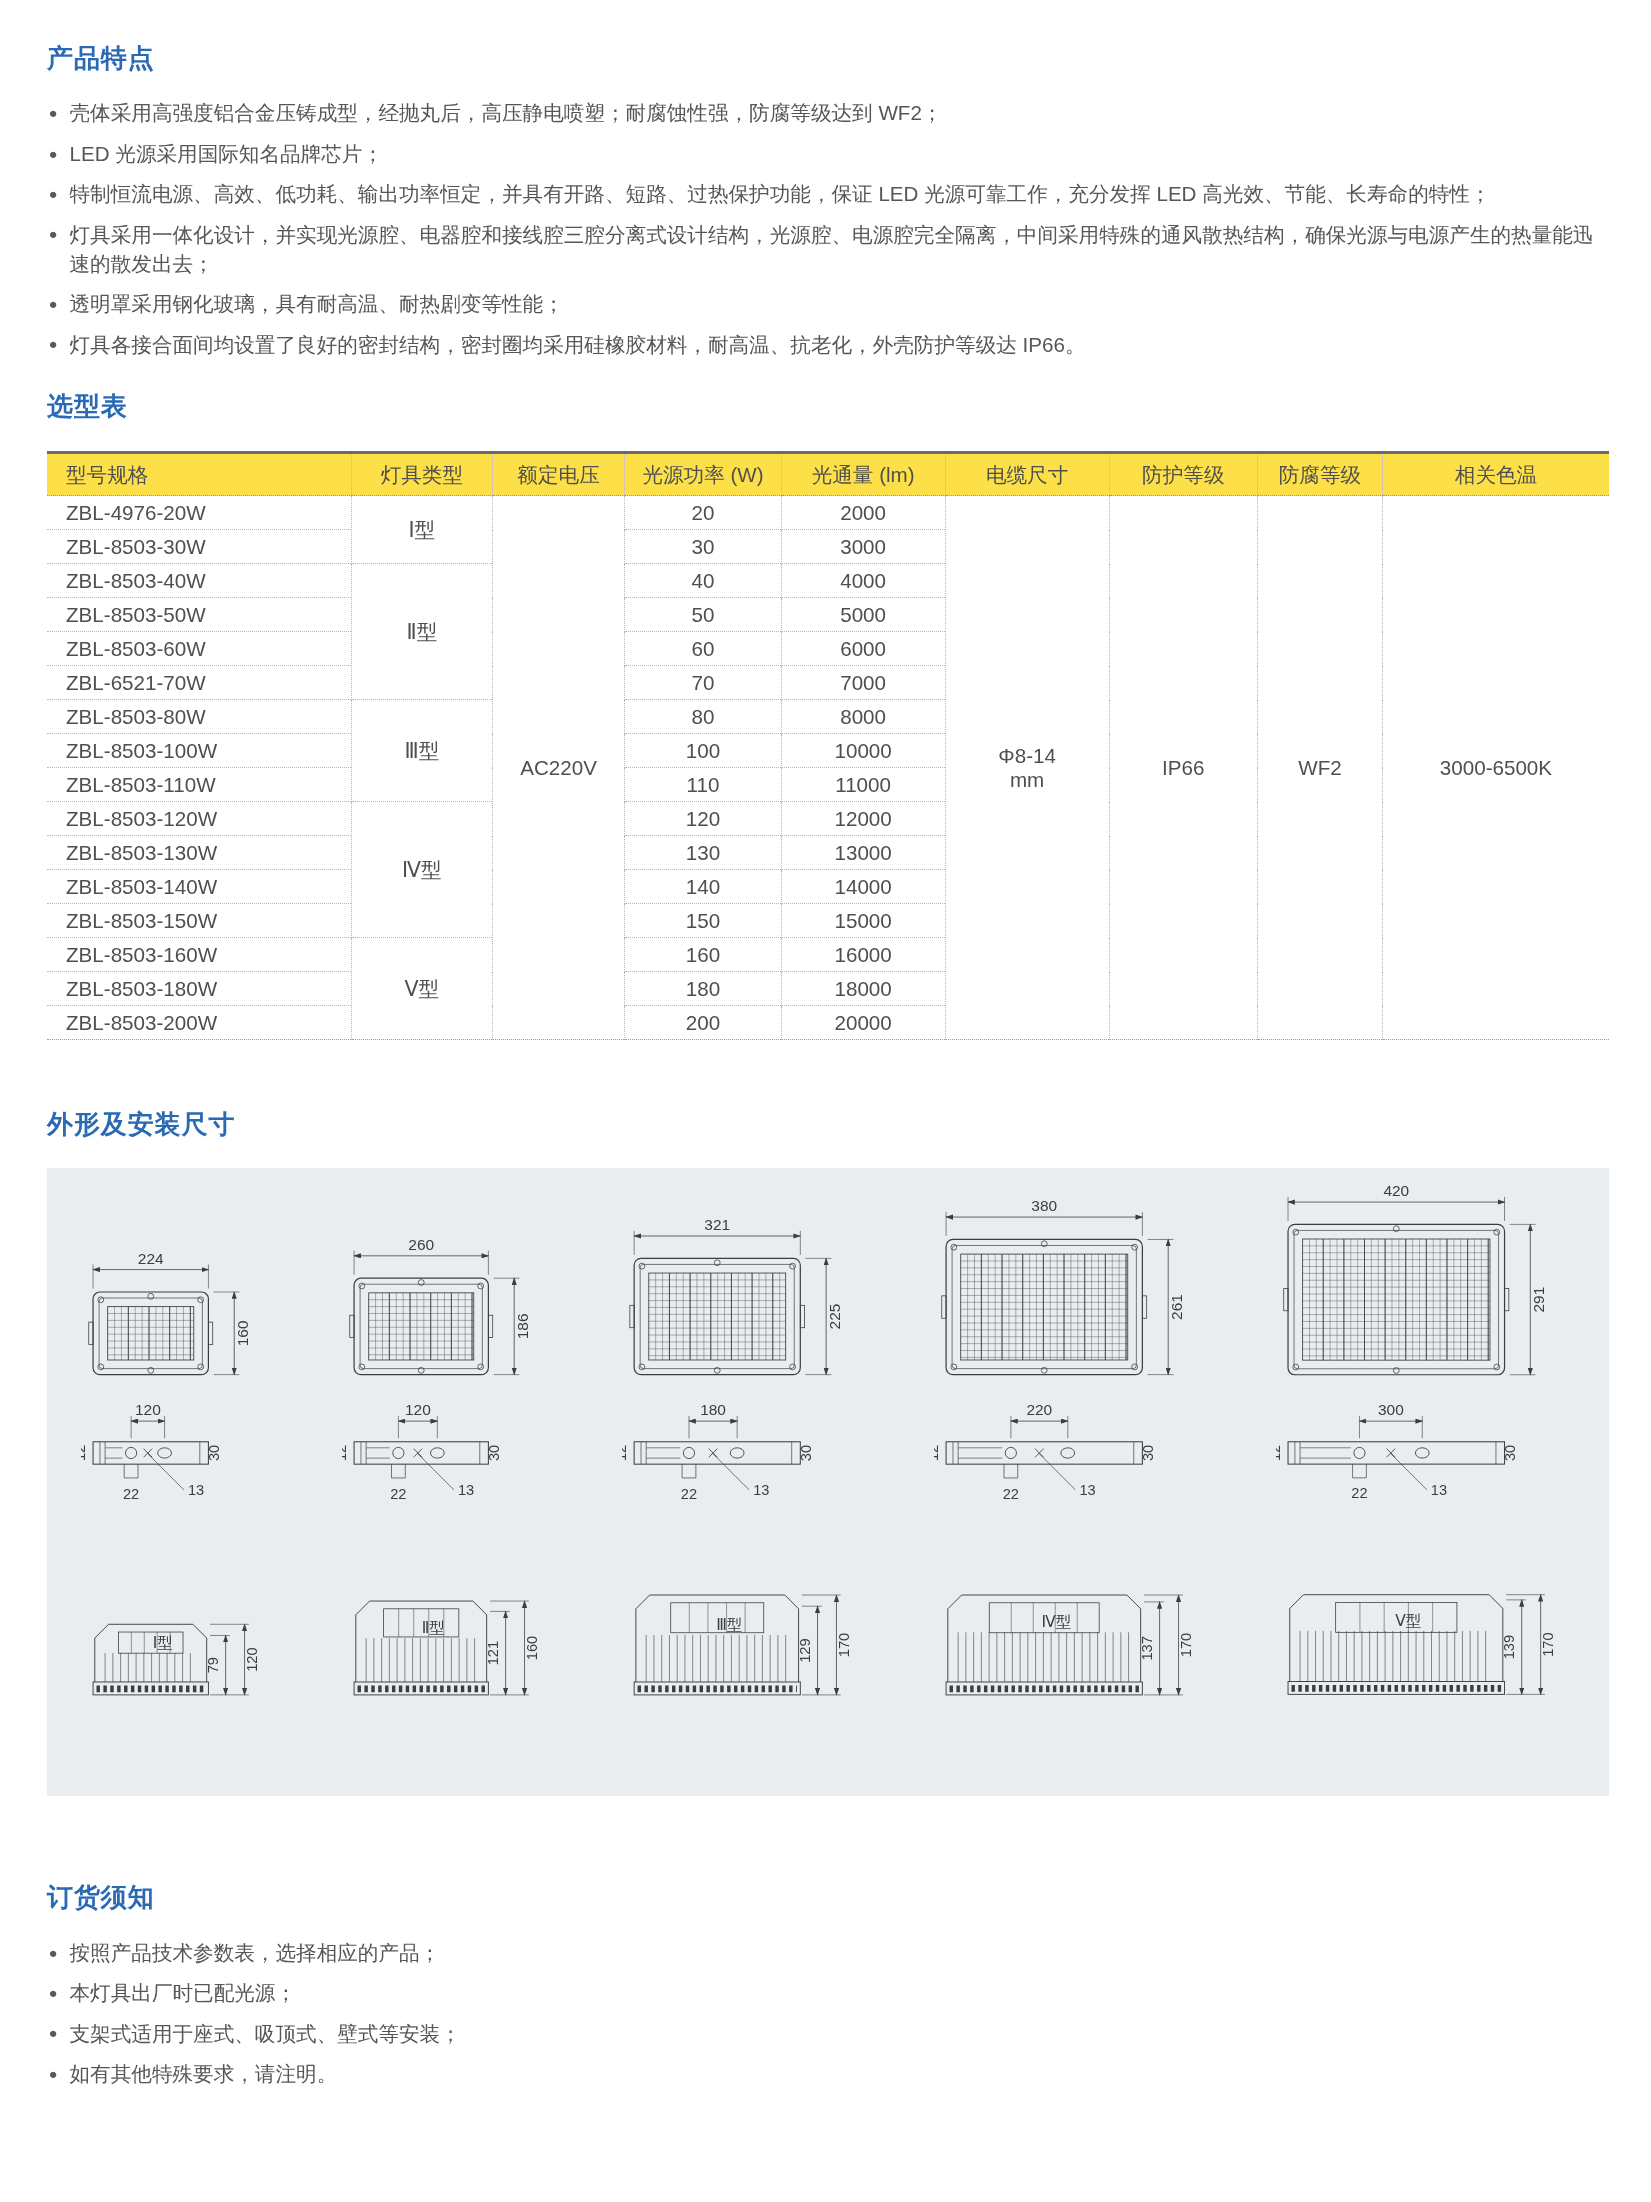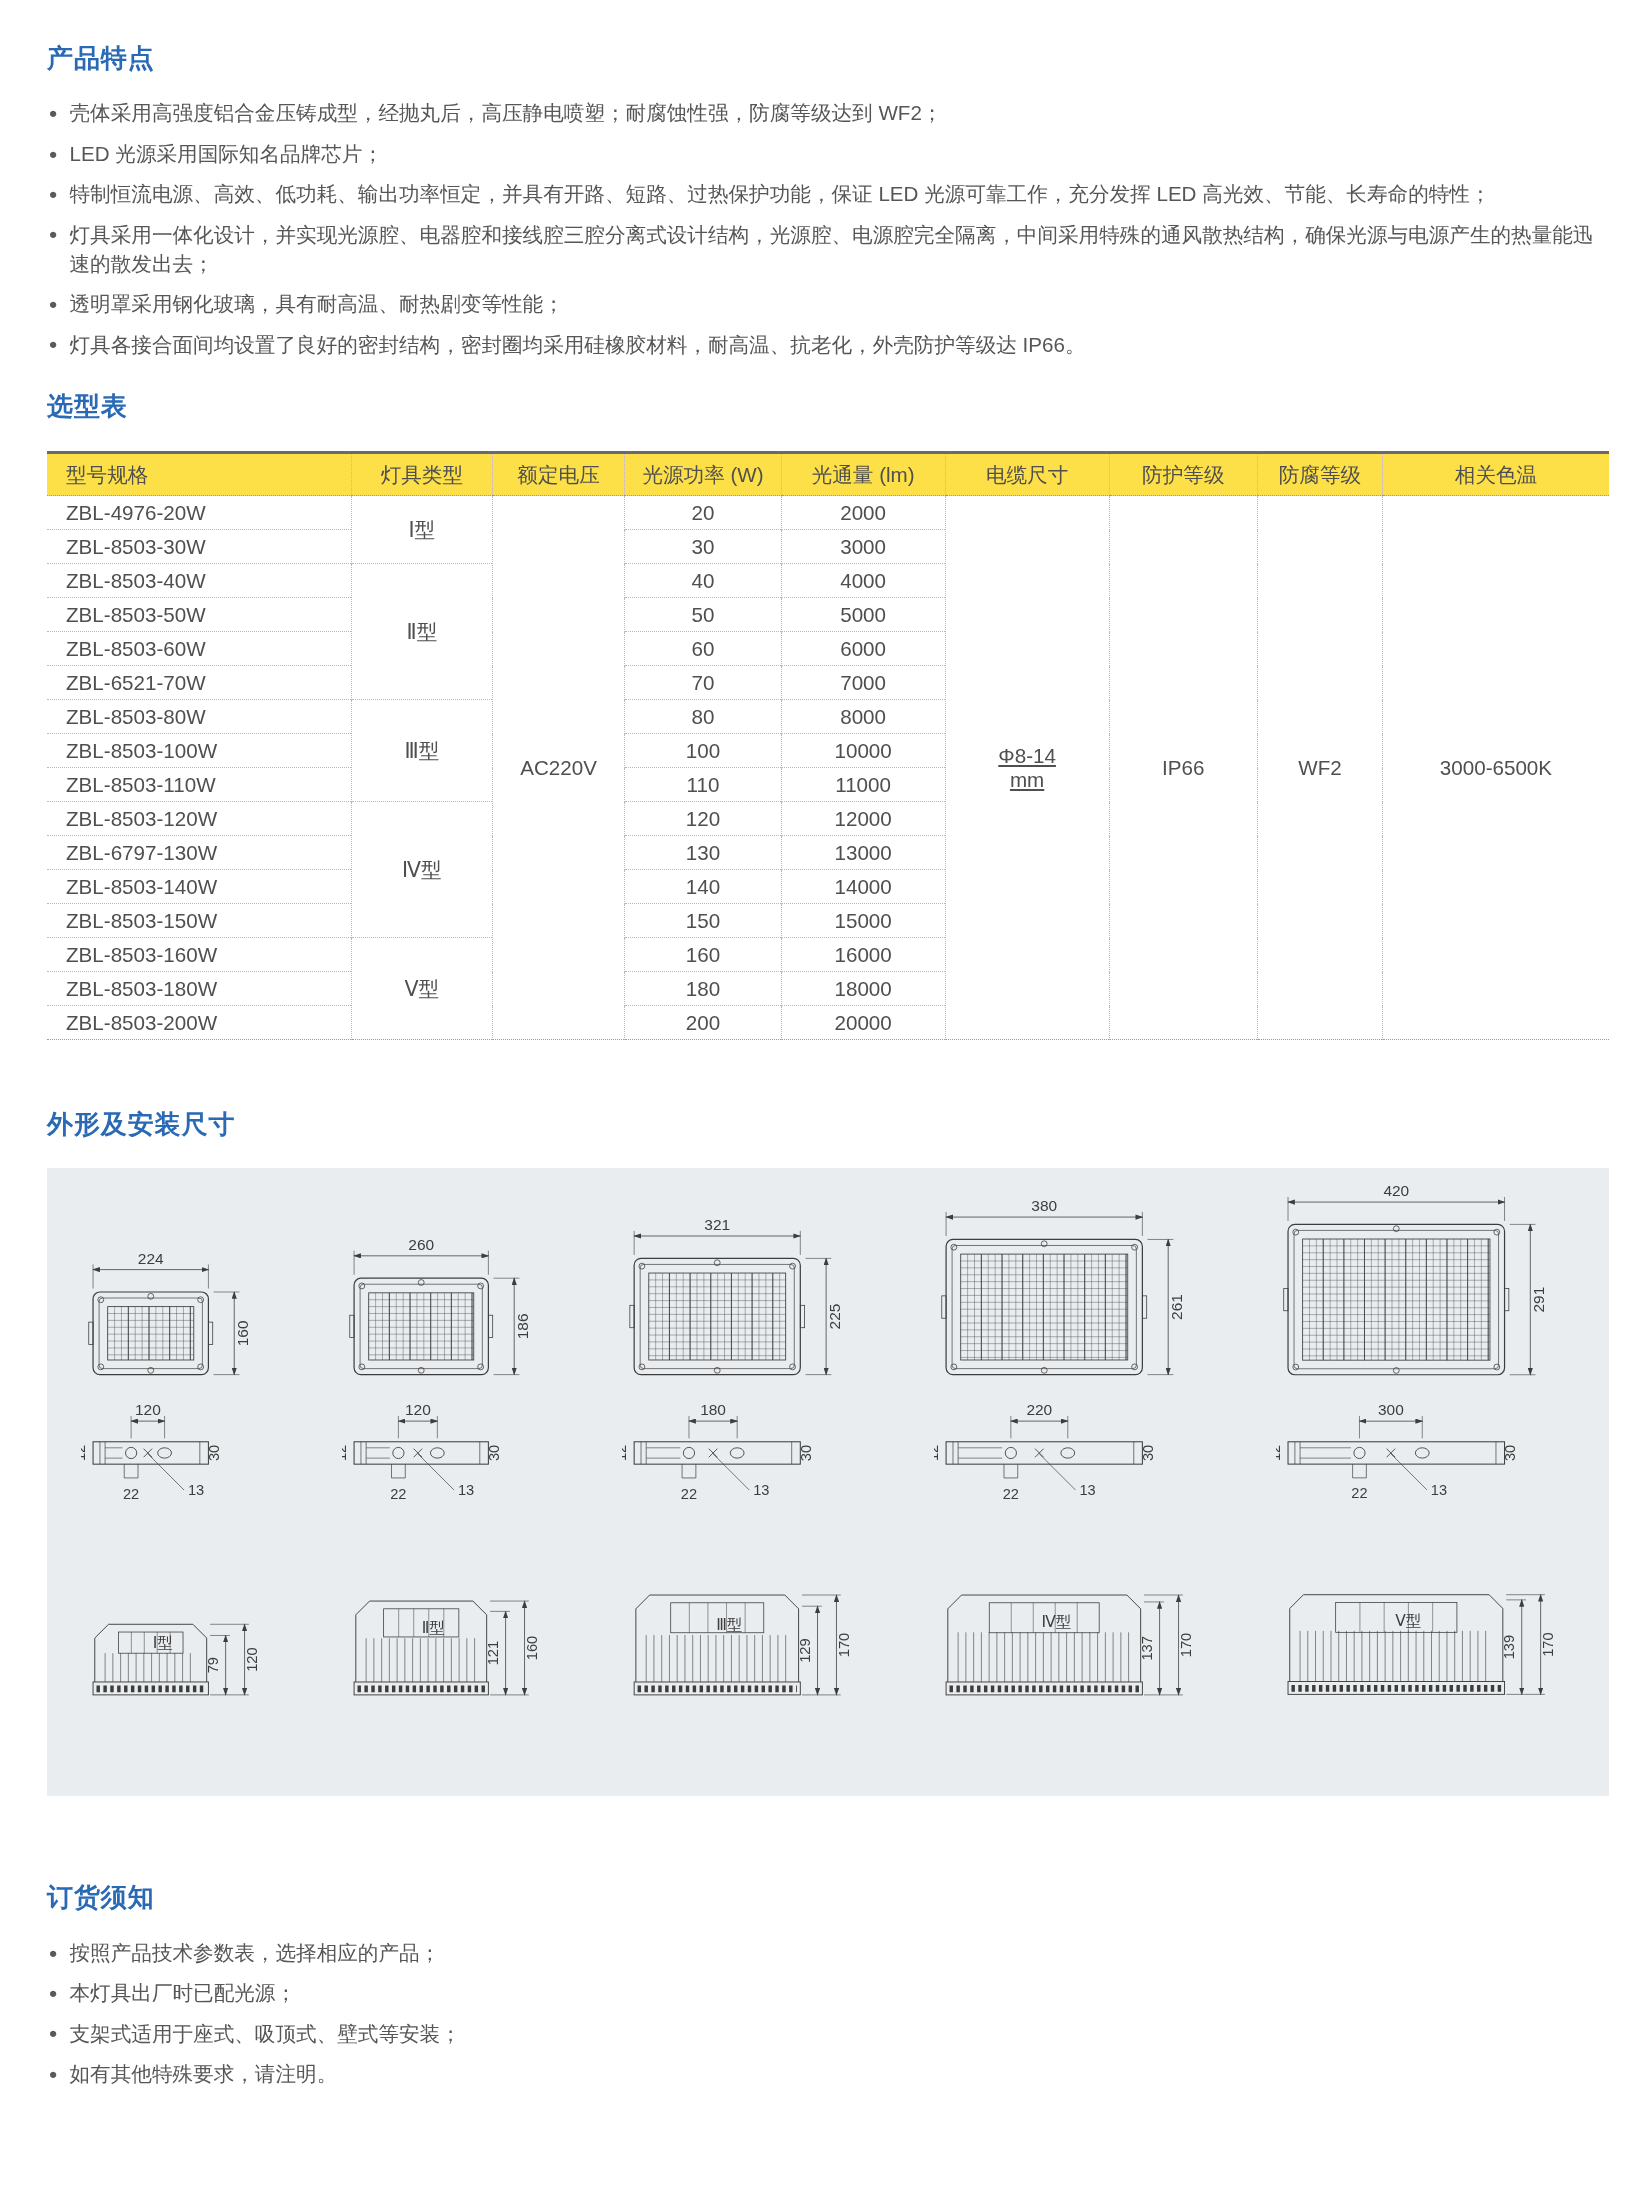--- a/index.html
+++ b/index.html
@@ -36,21 +36,21 @@
     height:41px;text-align:center;padding:0;
   }
   table.sel td{
     font-size:20.6px;color:#4f4f4f;height:33px;padding:0;text-align:center;
     border-top:0.9px dotted #b9b9b9;vertical-align:middle;line-height:1.15;
   }
   table.sel th.left,table.sel td.c-model{text-align:left;padding-left:19px;}
   table.sel th + th, table.sel td + td{border-left:0.9px dotted #b9b9b9;}
   table.sel thead th{border-left:0.9px dotted #c9b4a9;}
   table.sel thead th:first-child{border-left:none;}
-  td.c-cable{white-space:pre-line;text-decoration:underline;}
+  td.c-cable{white-space:pre-line;}
   .tbl-note{font-size:20.6px;color:#565656;margin-top:17px;}
 
   
   .dim-title{margin-top:67px;}
   .panel{
     width:1562px;height:628px;background:#e9edf0;margin-top:26px;
     display:flex;justify-content:space-between;align-items:flex-start;
     padding:0 34px;box-sizing:border-box;
   }
   .unit-col{flex:0 0 auto;}
@@ -171,21 +171,21 @@
           <td class="c-num">110</td>
           <td class="c-num">11000</td>
         </tr>
         <tr>
           <td class="c-model">ZBL-8503-120W</td>
           <td class="c-type" rowspan="4">Ⅳ型</td>
           <td class="c-num">120</td>
           <td class="c-num">12000</td>
         </tr>
         <tr>
-          <td class="c-model">ZBL-6797-130W</td>
+          <td class="c-model">ZBL-8503-130W</td>
           <td class="c-num">130</td>
           <td class="c-num">13000</td>
         </tr>
         <tr>
           <td class="c-model">ZBL-8503-140W</td>
           <td class="c-num">140</td>
           <td class="c-num">14000</td>
         </tr>
         <tr>
           <td class="c-model">ZBL-8503-150W</td>

